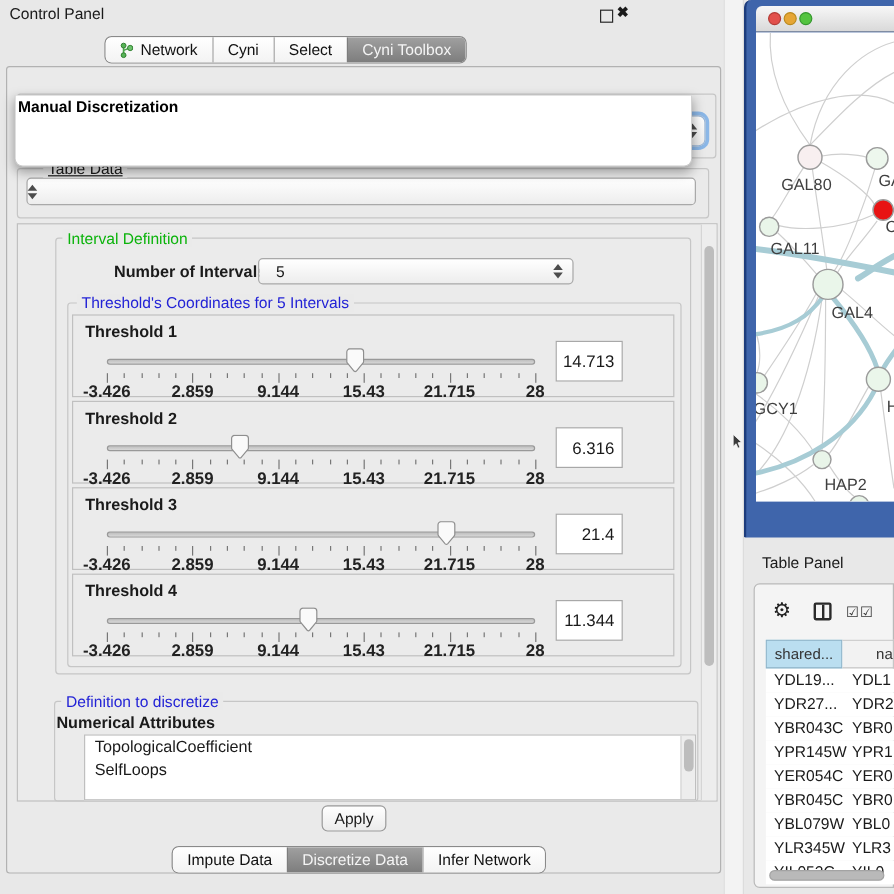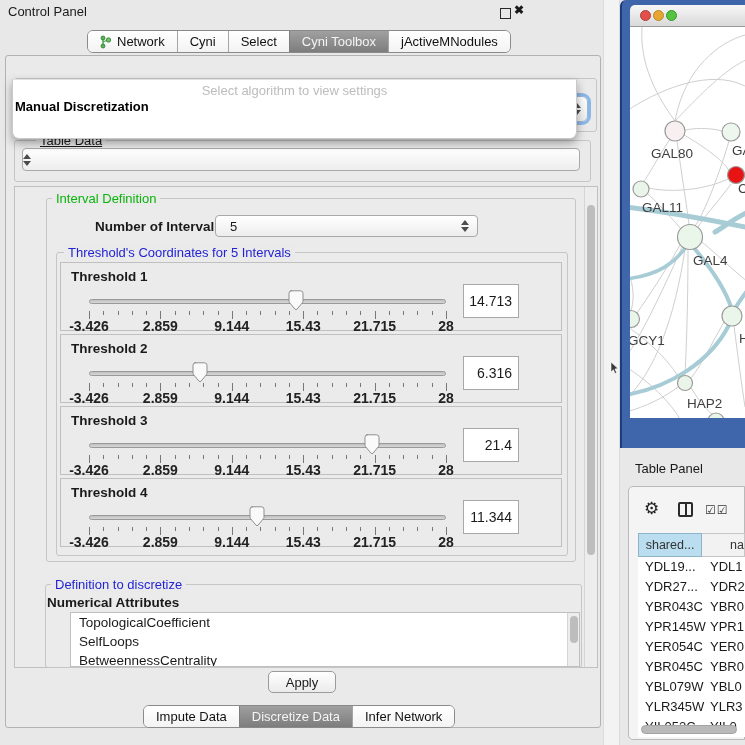--- a/index.html
+++ b/index.html
@@ -119,39 +119,35 @@
       </div>
       <div class="seg">
         <span>Cyni</span>
       </div>
       <div class="seg">
         <span>Select</span>
       </div>
       <div class="seg sel">
         <span>Cyni Toolbox</span>
       </div>
-      <div class="seg">
-        <span>jActiveMNodules</span>
-      </div>
     </div>
   </div>
 
 <div class="abs outer-box"></div>
 
 <div class="abs group" style="left:14px;top:78px;width:583px;height:54px;"></div>
 <div class="abs gtitle" style="left:20px;top:82px;color:#737373;z-index:1;">Discretization Algorithm</div>
 <div class="abs focus-combo">
   <span class="updown" style="margin-right:6px;">
       <span class="tri-up"></span>
       <span class="tri-dn"></span>
     </span>
 </div>
 
 <div class="abs popup">
-  <div class="prompt">Select algorithm to view settings</div>
   <div class="opt b">Manual Discretization</div>
 </div>
 
 <div class="abs group" style="left:14px;top:140px;width:577px;height:42px;"></div>
 <div class="abs gtitle" style="left:36px;top:133px;z-index:2;text-decoration:underline;">Table Data</div>
 <div class="abs combo" style="left:22px;top:148px;width:558px;height:23px;">
   <span class="updown">
       <span class="tri-up"></span>
       <span class="tri-dn"></span>
     </span>
@@ -339,28 +335,27 @@
     </div>
   </div>
 
 <div class="abs group" style="left:45px;top:584px;width:537px;height:84px;"></div>
 <div class="abs gtitle" style="left:51px;top:577px;color:#2323d6;">Definition to discretize</div>
 <div class="abs" style="left:47px;top:595px;font-size:13.5px;font-weight:bold;">Numerical Attributes</div>
 <div class="abs attr-list">
   <div id="attr-items">
       <div class="attr-item">TopologicalCoefficient</div>
       <div class="attr-item">SelfLoops</div>
-      <div class="attr-item">BetweennessCentrality</div>
     </div>
   <div class="vtrack" style="position:absolute;right:0;top:0;width:12px;height:100%;">
     <div class="vthumb" style="position:absolute;left:2px;top:3px;width:8px;height:27px;"></div>
   </div>
 </div>
 
-<div class="abs mac-btn" style="left:268px;top:671px;width:68px;height:22px;">Apply</div>
+<div class="abs mac-btn" style="left:268px;top:671px;width:54px;height:22px;">Apply</div>
 
 <div class="abs" style="left:143px;top:705px;" id="bottom-tabs">
     <div class="seg-wrap">
       <div class="seg">
         <span>Impute Data</span>
       </div>
       <div class="seg sel">
         <span>Discretize Data</span>
       </div>
       <div class="seg">

